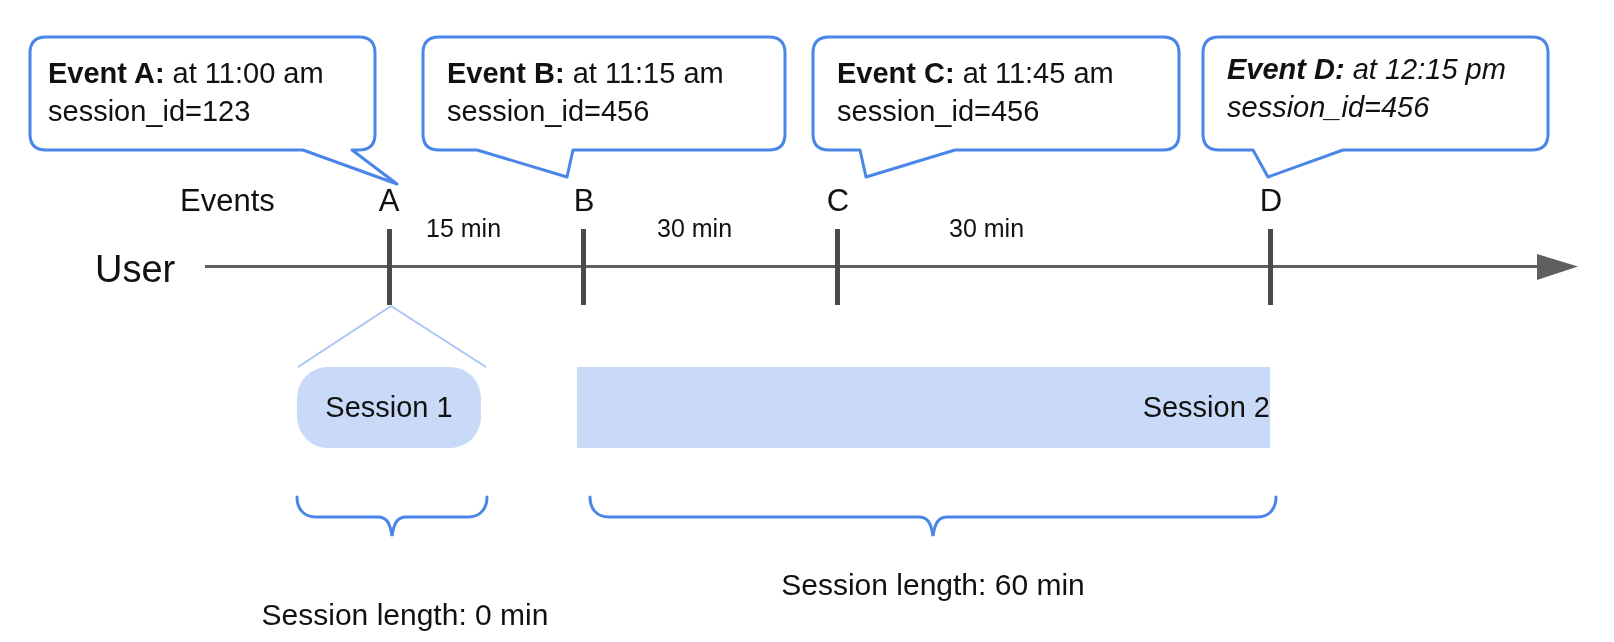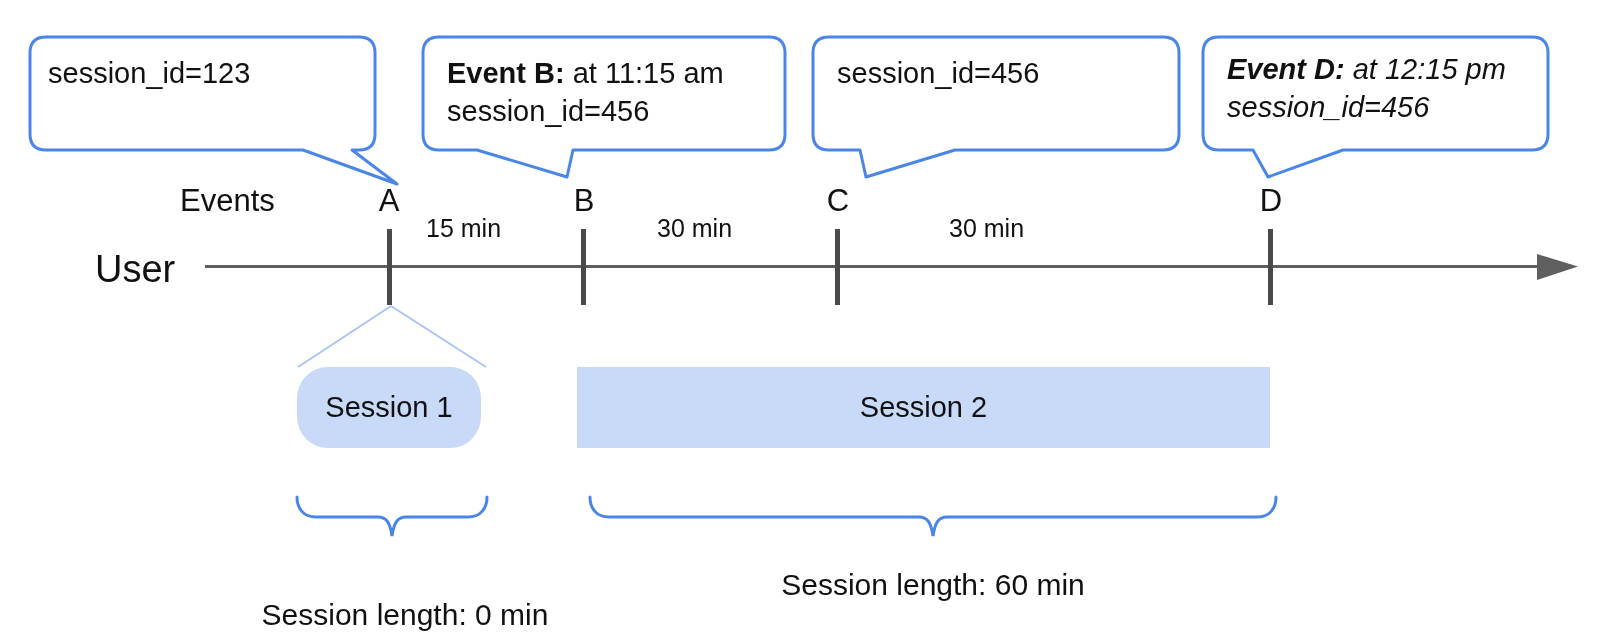--- a/index.html
+++ b/index.html
@@ -48,27 +48,29 @@
     <path class="bubble-path" d="M 46 37 H 359 Q 375 37 375 53 V 134 Q 375 150 359 150 H 352 L 397 184 L 303 150 H 46 Q 30 150 30 134 V 53 Q 30 37 46 37 Z"></path>
     <path class="bubble-path" d="M 439 37 H 769 Q 785 37 785 53 V 134 Q 785 150 769 150 H 573 L 567 177 L 477 150 H 439 Q 423 150 423 134 V 53 Q 423 37 439 37 Z"></path>
     <path class="bubble-path" d="M 829 37 H 1163 Q 1179 37 1179 53 V 134 Q 1179 150 1163 150 H 955 L 866 177 L 860 150 H 829 Q 813 150 813 134 V 53 Q 813 37 829 37 Z"></path>
     <path class="bubble-path" d="M 1219 37 H 1532 Q 1548 37 1548 53 V 134 Q 1548 150 1532 150 H 1343 L 1268 177 L 1253 150 H 1219 Q 1203 150 1203 134 V 53 Q 1203 37 1219 37 Z"></path>
 
     <path class="brace" d="M 297 497 C 297 508 303 517 316 517 L 378 517 C 386 517 390 522 392 536 C 394 522 398 517 406 517 L 468 517 C 481 517 487 508 487 497"></path>
     <path class="brace" d="M 590 497 C 590 508 596 517 609 517 L 919 517 C 927 517 931 522 933 536 C 935 522 939 517 947 517 L 1257 517 C 1270 517 1276 508 1276 497"></path>
   </svg>
 
   <div class="abs bubble-text" style="left:48px;top:54px;">
+    <div><b>Event A:</b><span> at 11:00 am</span></div>
     <div>session_id=123</div>
   </div>
   <div class="abs bubble-text" style="left:447px;top:54px;">
     <div><b>Event B:</b><span> at 11:15 am</span></div>
     <div>session_id=456</div>
   </div>
   <div class="abs bubble-text" style="left:837px;top:54px;">
+    <div><b>Event C:</b><span> at 11:45 am</span></div>
     <div>session_id=456</div>
   </div>
   <div class="abs bubble-text" style="left:1227px;top:50px;font-style:italic;">
     <div><b>Event D:</b><span> at 12:15 pm</span></div>
     <div>session_id=456</div>
   </div>
 
   <div class="abs row-label" style="left:180px;top:183px;text-align:right;">Events</div>
   <div class="abs letter" style="left:359px;top:183px;">A</div>
   <div class="abs letter" style="left:554px;top:183px;">B</div>
@@ -77,20 +79,20 @@
 
   <div class="abs user-label" style="left:95px;top:248px;">User</div>
 
   <div class="abs interval" style="left:426px;top:214px;">15 min</div>
   <div class="abs interval" style="left:657px;top:214px;">30 min</div>
   <div class="abs interval" style="left:949px;top:214px;">30 min</div>
 
   <div class="abs session-bar" style="left:297px;top:367px;width:184px;border-radius:31px;">
     <span>Session 1</span>
   </div>
-  <div class="abs session-bar" style="left:577px;top:367px;width:693px;">
+  <div class="abs session-bar" style="left:577px;top:367px;width:693px;justify-content:flex-end;">
     <span>Session 2</span>
   </div>
 
   <div class="abs length-label" style="left:210px;top:598px;width:390px;">Session length: 0 min</div>
   <div class="abs length-label" style="left:733px;top:568px;width:400px;">Session length: 60 min</div>
 
 </div>
 
 </body></html>

